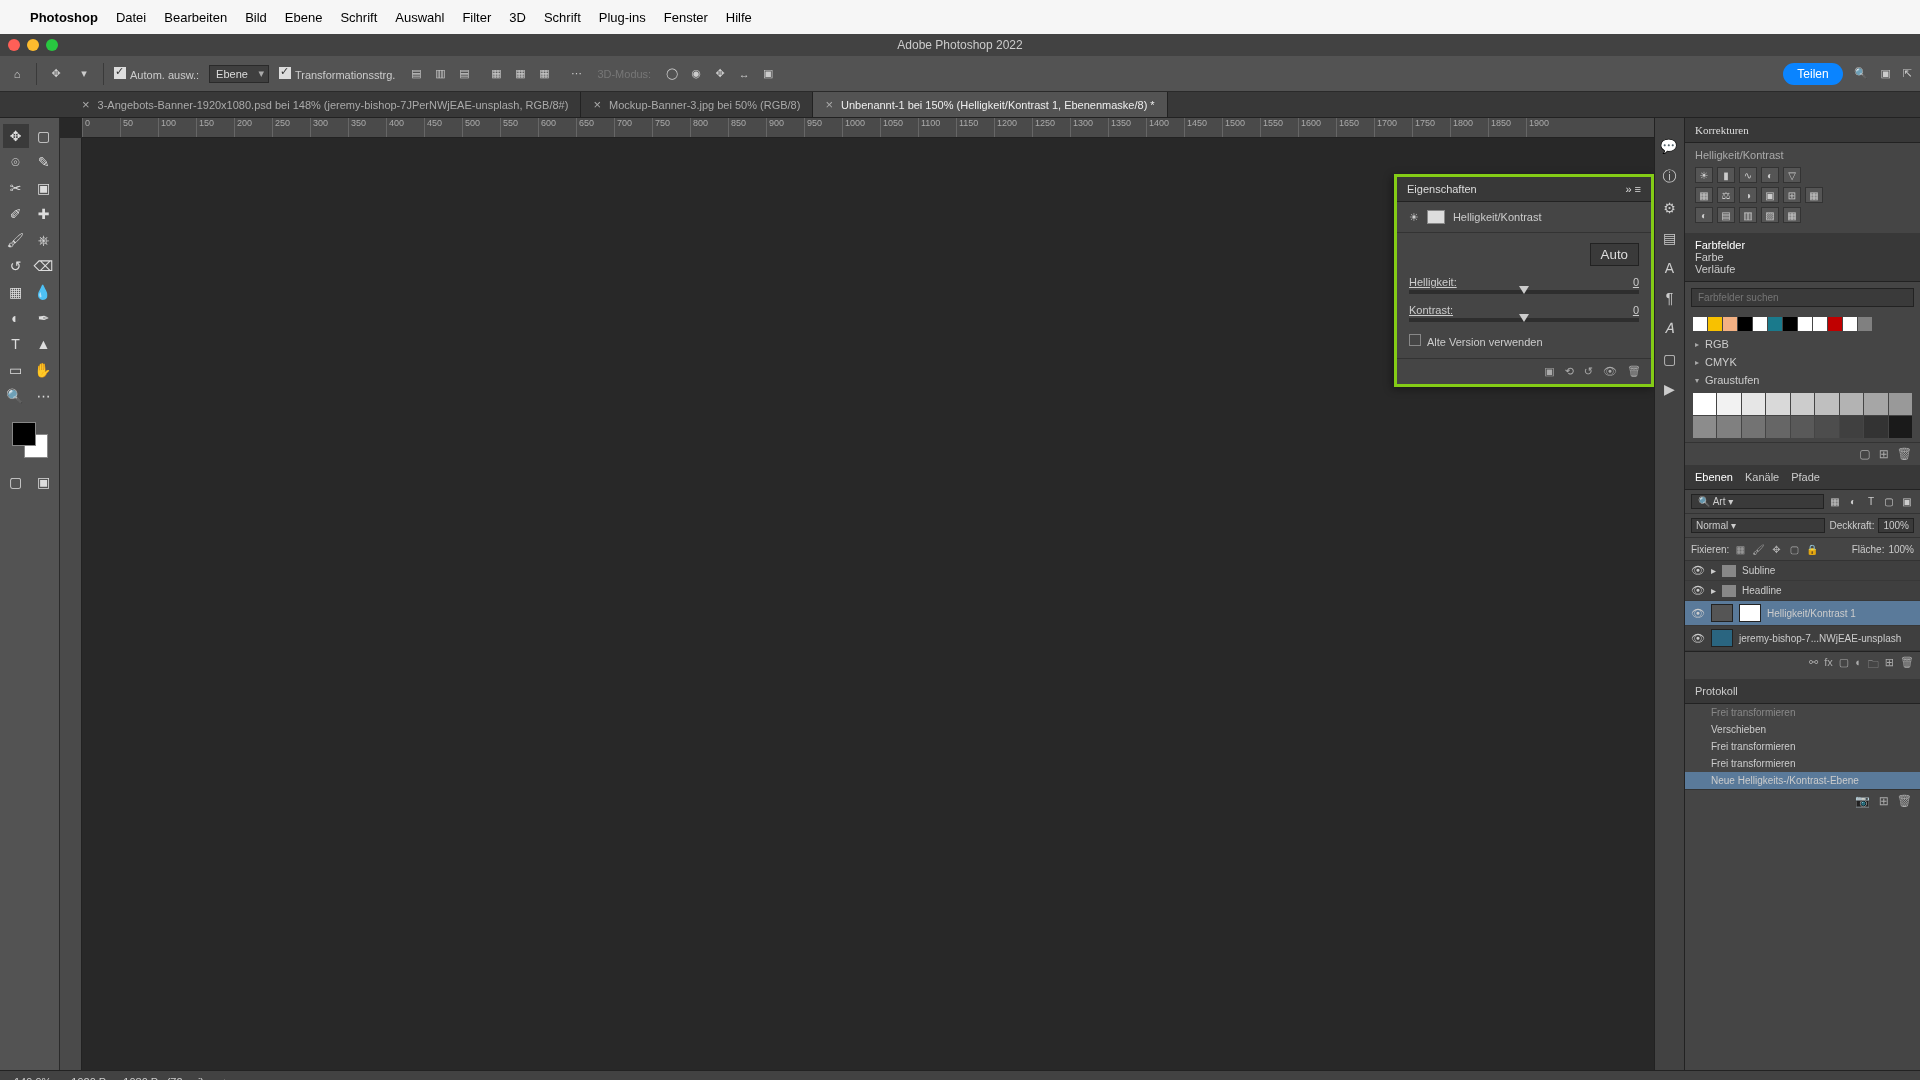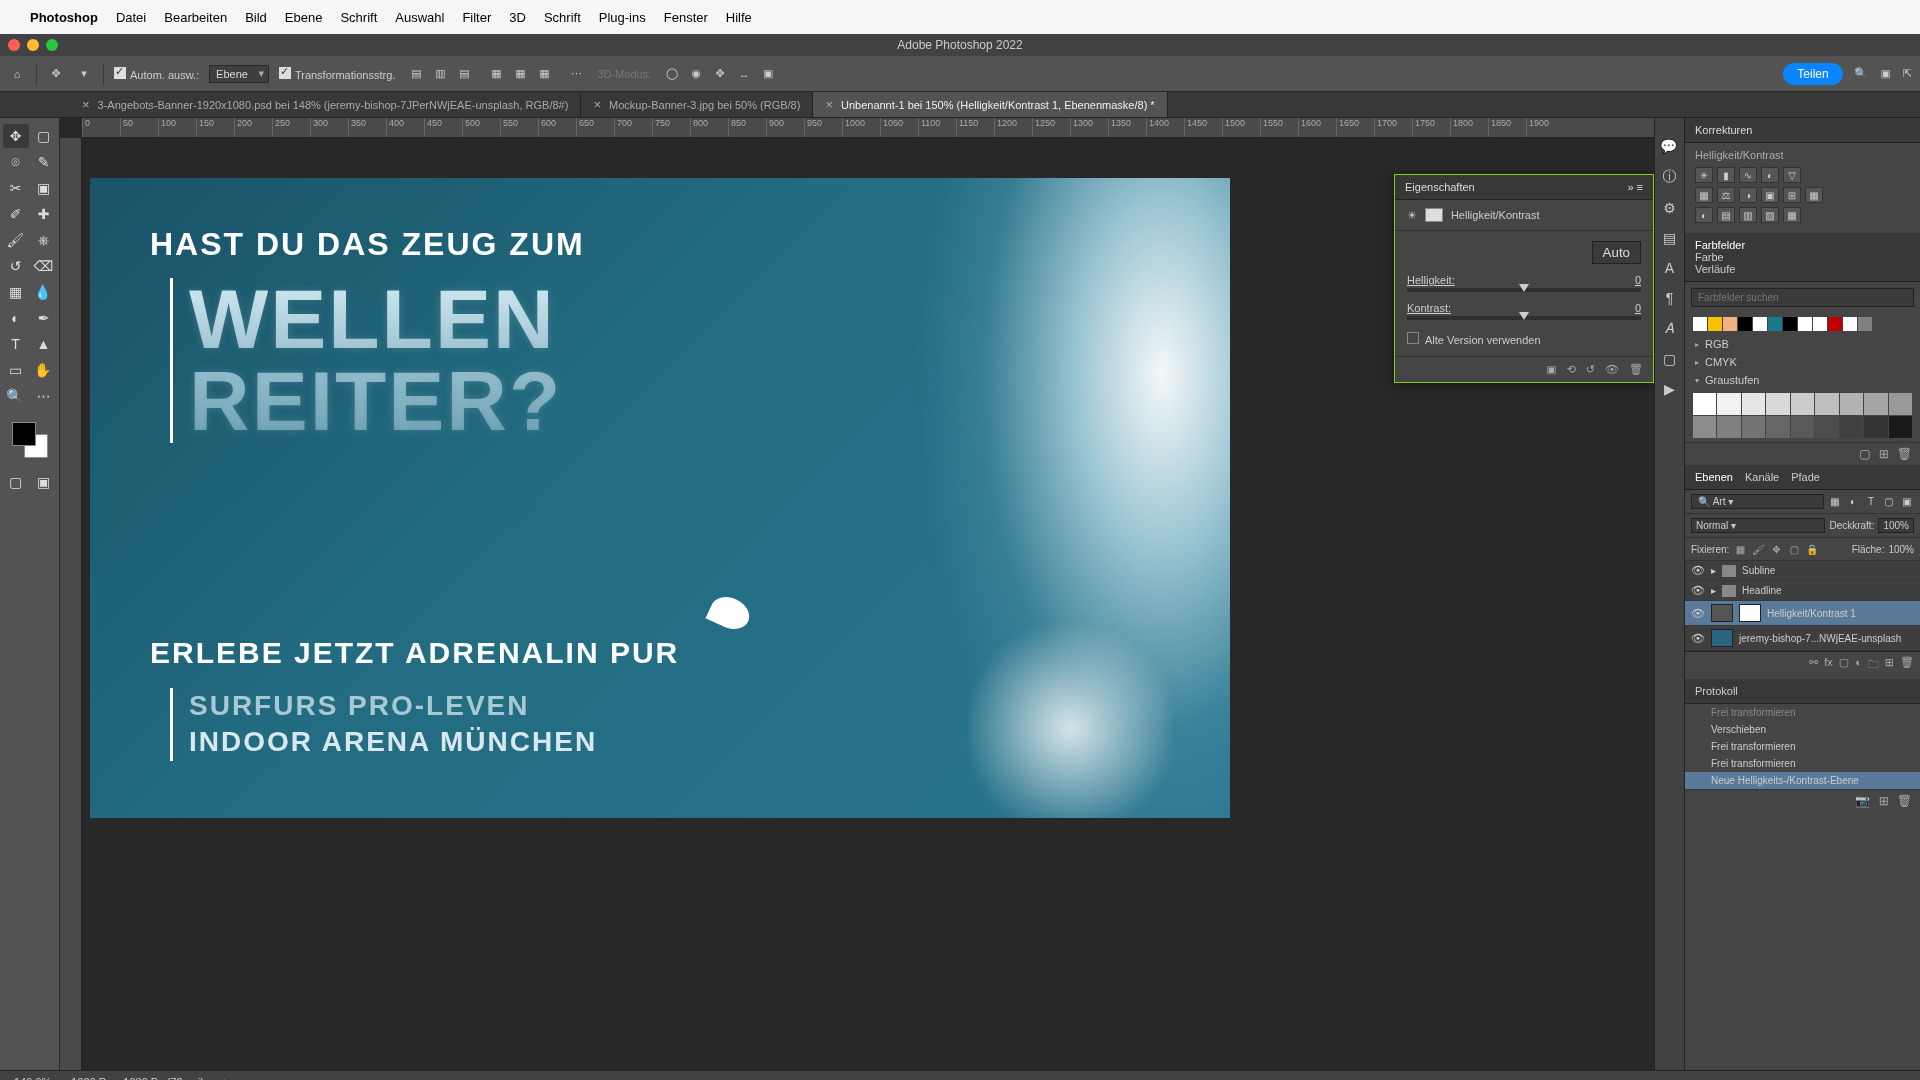--- a/index.html
+++ b/index.html
@@ -42,34 +42,34 @@
 .ruler-v { position:absolute; top:20px; left:0; bottom:0; width:22px; background:#4a4a4a; border-right:1px solid #222; }
 .canvas { position:absolute; left:30px; top:60px; width:1140px; height:640px; background:linear-gradient(135deg,#1a5267 0%,#226b80 40%,#2a7690 100%); overflow:hidden; }
 .foam { position:absolute; right:-40px; top:-20px; width:360px; height:720px; background:radial-gradient(ellipse at 70% 30%,rgba(255,255,255,0.95) 0%,rgba(200,230,240,0.7) 25%,rgba(100,160,180,0.3) 50%,transparent 70%); filter:blur(2px); }
 .foam2 { position:absolute; right:60px; top:400px; width:200px; height:300px; background:radial-gradient(circle,rgba(255,255,255,0.8) 0%,transparent 60%); filter:blur(3px); }
 .surfer { position:absolute; left:620px; top:420px; width:40px; height:30px; background:#fff; border-radius:50% 50% 50% 0; transform:rotate(25deg); }
 .txt-pre { position:absolute; left:60px; top:50px; font:700 32px/1 sans-serif; letter-spacing:2px; color:#fff; }
 .txt-main { position:absolute; left:80px; top:100px; border-left:3px solid #fff; padding-left:16px; font:800 84px/0.98 sans-serif; letter-spacing:2px; color:transparent; background:linear-gradient(180deg,#cfe8f0 0%,#8bb8c8 50%,#5a95aa 100%); -webkit-background-clip:text; background-clip:text; text-shadow:0 0 8px rgba(255,255,255,0.15); }
 .txt-sub { position:absolute; left:60px; top:460px; font:700 30px/1 sans-serif; letter-spacing:2px; color:#fff; }
 .txt-sub2 { position:absolute; left:80px; top:510px; border-left:3px solid #fff; padding-left:16px; font:700 28px/1.3 sans-serif; letter-spacing:2px; color:#a8c8d4; }
 .txt-sub2 .mix { color:#d8e8ee; }
-.proppanel { position:absolute; right:0; top:56px; width:260px; background:#454545; border:1px solid #84cc16; box-shadow:-2px 2px 8px rgba(0,0,0,0.4); }
+.proppanel { position:absolute; right:0; top:56px; width:260px; background:#454545; border:3px solid #84cc16; box-shadow:-2px 2px 8px rgba(0,0,0,0.4); }
 .proppanel .hdr { background:#383838; padding:6px 10px; font-size:11px; color:#ddd; display:flex; justify-content:space-between; border-bottom:1px solid #222; }
 .proppanel .body { padding:10px 12px; font-size:11px; }
 .proppanel .row { display:flex; justify-content:space-between; align-items:center; margin:10px 0 2px;text-decoration:underline; }
 .proppanel .slider { height:4px; background:#2e2e2e; position:relative; margin-bottom:8px; }
 .proppanel .slider .thumb { position:absolute; left:50%; top:-4px; width:0; height:0; border-left:5px solid transparent; border-right:5px solid transparent; border-top:8px solid #ccc; transform:translateX(-50%); }
 .proppanel .auto { float:right; background:#3a3a3a; border:1px solid #222; padding:3px 10px; color:#ddd; }
 .proppanel .typerow { display:flex; align-items:center; gap:8px; padding:8px 12px; border-bottom:1px solid #333; }
 .proppanel .typerow .maskico { width:18px; height:14px; background:#ddd; border:1px solid #888; }
 .proppanel .chkbox { width:12px; height:12px; border:1px solid #888; display:inline-block; margin-right:6px; }
 .proppanel .footer { display:flex; justify-content:flex-end; gap:10px; padding:6px 10px; border-top:1px solid #333; color:#aaa; }
 .iconstrip { width:30px; background:#424242; border-left:1px solid #222; display:flex; flex-direction:column; align-items:center; gap:14px; padding-top:20px; color:#ccc; font-size:14px; }
 .rightpanels { width:236px; background:#454545; border-left:1px solid #222; display:flex; flex-direction:column; overflow:hidden; }
-.panelhdr { background:#383838; padding:6px 10px; font-size:11px; color:#ddd; border-bottom:1px solid #222; }
+.panelhdr { background:#383838; padding:6px 10px; font-size:11px; color:#ddd; border-bottom:1px solid #222;font-family:Liberation Serif, serif; }
 .panelbody { padding:6px 10px; font-size:11px; }
 .adjrow { display:flex; gap:4px; margin:4px 0; }
 .adjrow span { width:18px; height:16px; background:#555; border:1px solid #333; display:flex; align-items:center; justify-content:center; font-size:10px; }
 .swatchtabs { display:flex; padding:6px 10px; font-size:11px; background:#383838; border-bottom:1px solid #222;flex-direction:column; }
 .swatchtabs .active { color:#fff; }
 .swatchsearch { margin:6px; padding:3px 6px; background:#3a3a3a; border:1px solid #222; color:#888; font-size:10px; }
 .swgrid { display:flex; flex-wrap:wrap; gap:1px; padding:4px 8px; }
 .swgrid span { width:14px; height:14px; }
 .swfolder { padding:3px 10px; display:flex; align-items:center; gap:6px; }
 .swfolder::before { content:"▸"; color:#aaa; font-size:8px; }
@@ -255,29 +255,20 @@
         <span>1550</span>
         <span>1600</span>
         <span>1650</span>
         <span>1700</span>
         <span>1750</span>
         <span>1800</span>
         <span>1850</span>
         <span>1900</span>
       </div>
     <div class="ruler-v"></div>
-    <div class="canvas">
-      <div class="foam"></div>
-      <div class="foam2"></div>
-      <div class="surfer"></div>
-      <div class="txt-pre">HAST DU DAS ZEUG ZUM</div>
-      <div class="txt-main"><span>WELLEN</span><br><span>REITER?</span></div>
-      <div class="txt-sub">ERLEBE JETZT ADRENALIN PUR</div>
-      <div class="txt-sub2"><span>SURFURS PRO-LEVEN</span><br><span class="mix">INDOOR ARENA MÜNCHEN</span></div>
-    </div>
 
     <div class="proppanel">
       <div class="hdr">
           <span>Eigenschaften</span>
           <span>»  ≡</span>
         </div>
       <div class="typerow">
         <span>☀</span>
         <span class="maskico"></span>
         <span>Helligkeit/Kontrast</span>

